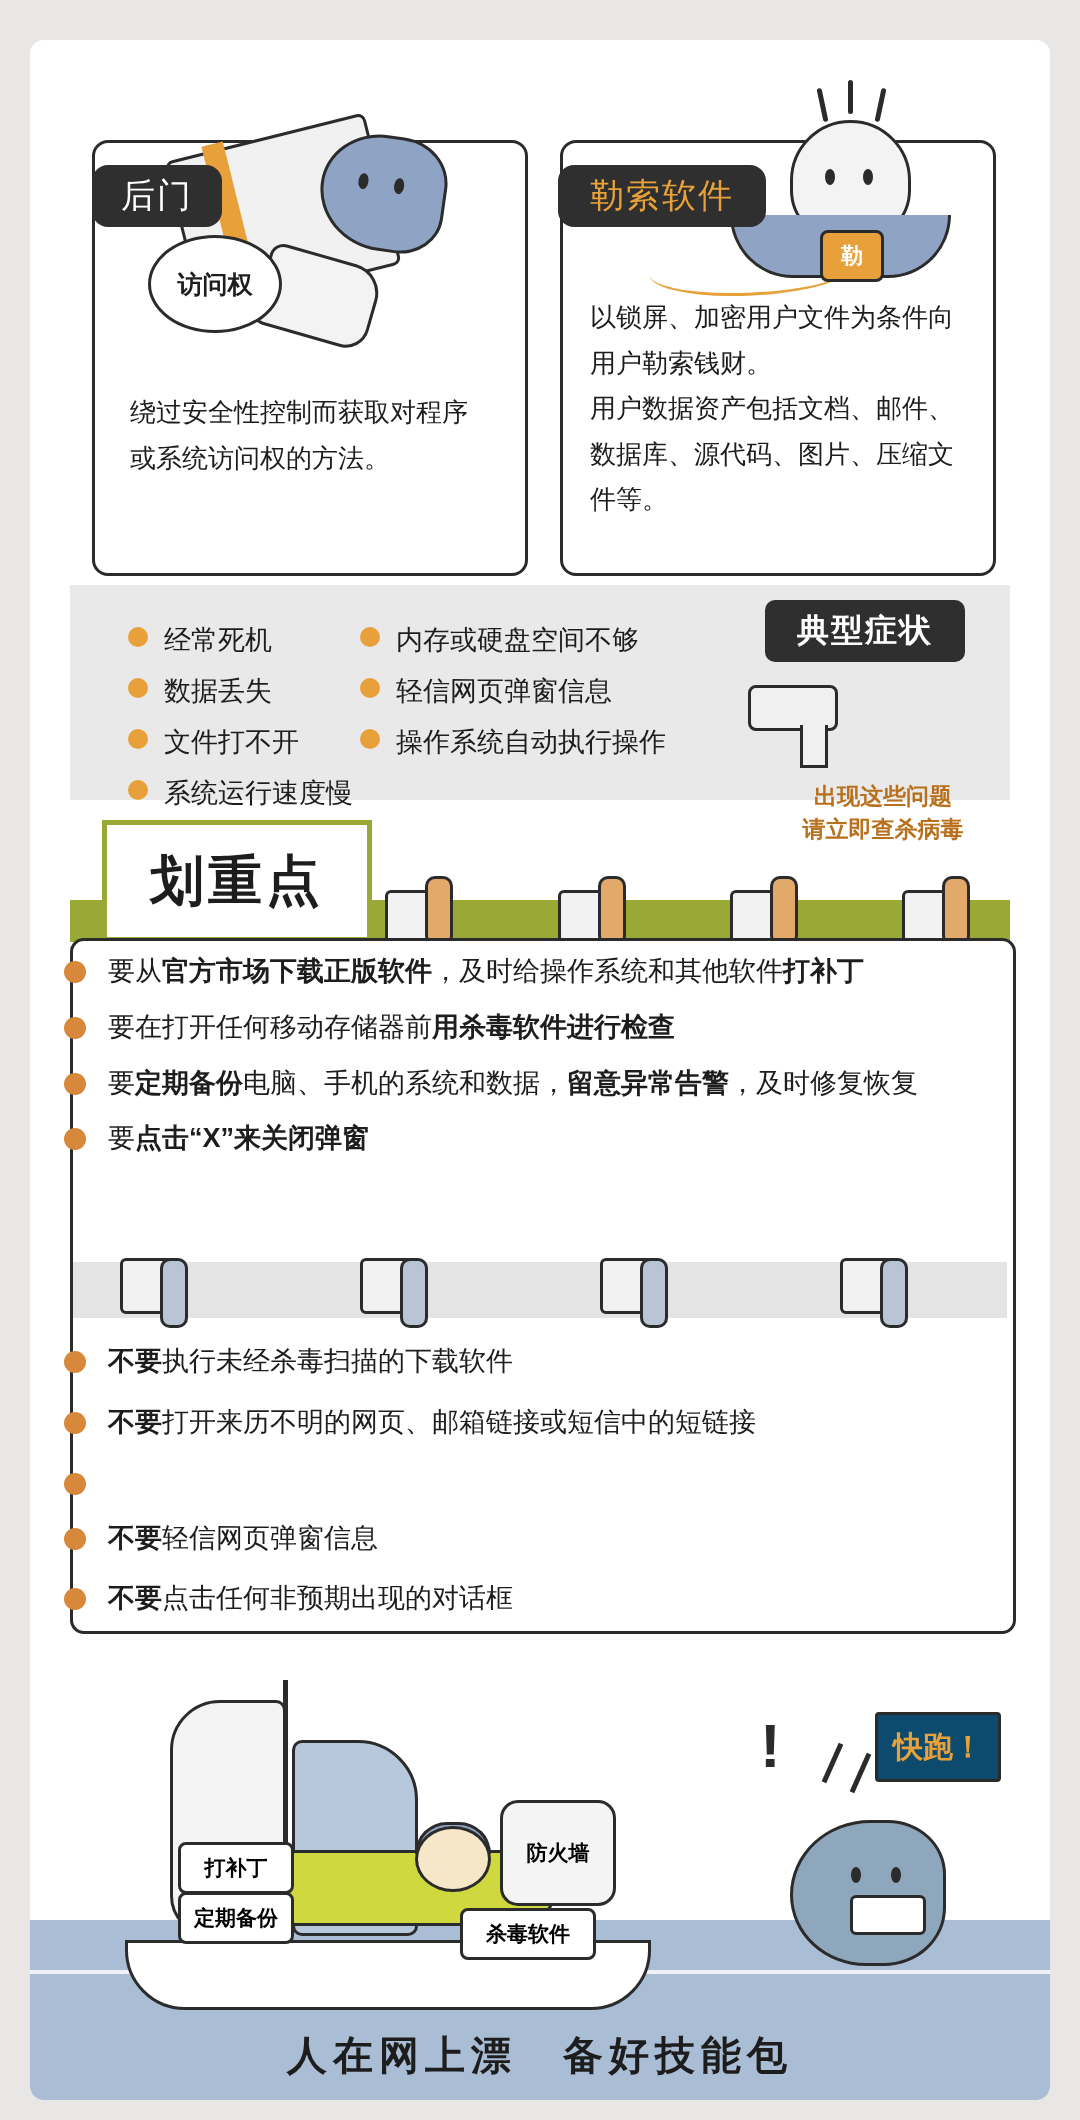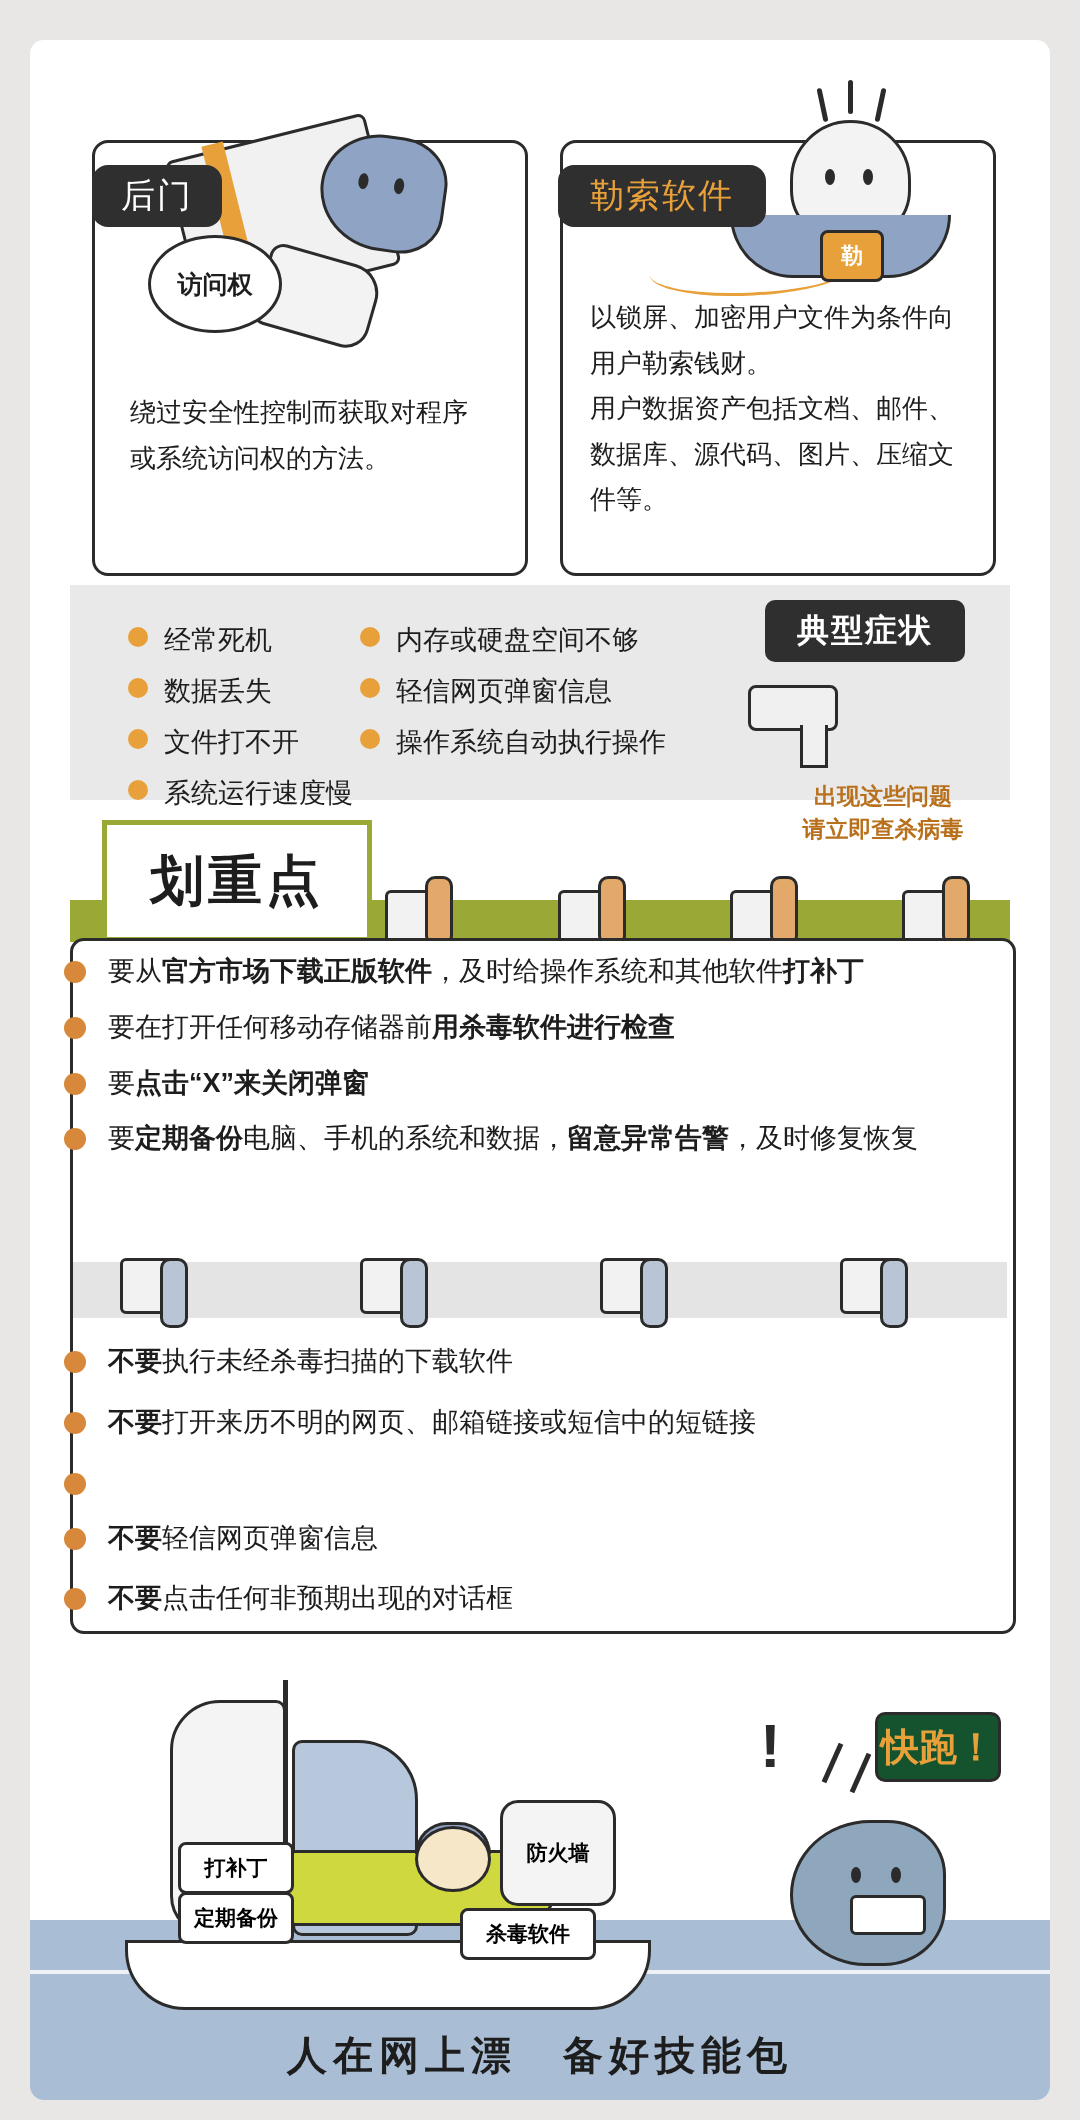--- a/index.html
+++ b/index.html
@@ -195,23 +195,23 @@
   .shark{
     position:absolute;left:760px;top:1780px;width:150px;height:140px;
     background:#8fa7bd;border:3px solid #2b2b2b;border-radius:58% 42% 45% 55%;
   }
   .shark-mouth{
     position:absolute;left:820px;top:1855px;width:70px;height:34px;
     background:#ffffff;border:3px solid #2b2b2b;border-radius:6px;
   }
   .bubble{
     position:absolute;left:845px;top:1672px;width:120px;height:64px;
-    background:#14532d;border:3px solid #2b2b2b;border-radius:10px;
+    background:#0c4a6e;border:3px solid #2b2b2b;border-radius:4px;
     display:flex;align-items:center;justify-content:center;
-    color:#e8a13a;font-size:38px;font-weight:bold;
+    color:#e8a13a;font-size:30px;font-weight:bold;
   }
   .exclaim{
     position:absolute;left:730px;top:1670px;font-size:62px;font-weight:bold;color:#2b2b2b;
   }
   .slash{position:absolute;width:5px;height:42px;background:#2b2b2b;}
   .footer{
     position:absolute;left:0;top:1988px;width:1020px;
     text-align:center;font-size:40px;font-weight:bold;color:#1d1d1d;letter-spacing:6px;
   }
 </style>
@@ -300,25 +300,25 @@
     <div class="kp-row">
         <span class="bullet"></span>
         <span><span>要从</span><b>官方市场下载正版软件</b><span>，及时给操作系统和其他软件</span><b>打补丁</b><span></span></span>
       </div>
     <div class="kp-row">
         <span class="bullet"></span>
         <span><span>要在打开任何移动存储器前</span><b>用杀毒软件进行检查</b><span></span><b></b><span></span></span>
       </div>
     <div class="kp-row">
         <span class="bullet"></span>
+        <span><span>要</span><b>定期备份</b><span>电脑、手机的系统和数据，</span><b>留意异常告警</b><span>，及时修复恢复</span></span>
+      </div>
+    <div class="kp-row">
+        <span class="bullet"></span>
         <span><span>要</span><b>点击“X”来关闭弹窗</b><span></span><b></b><span></span></span>
-      </div>
-    <div class="kp-row">
-        <span class="bullet"></span>
-        <span><span>要</span><b>定期备份</b><span>电脑、手机的系统和数据，</span><b>留意异常告警</b><span>，及时修复恢复</span></span>
       </div>
   </div>
 
   <div class="kp-sep"></div>
   <div class="thumb-down" style="left:90px;top:1218px;">
       <span class="td-fist"></span>
       <span class="td-thumb"></span>
     </div>
   <div class="thumb-down" style="left:330px;top:1218px;">
       <span class="td-fist"></span>

